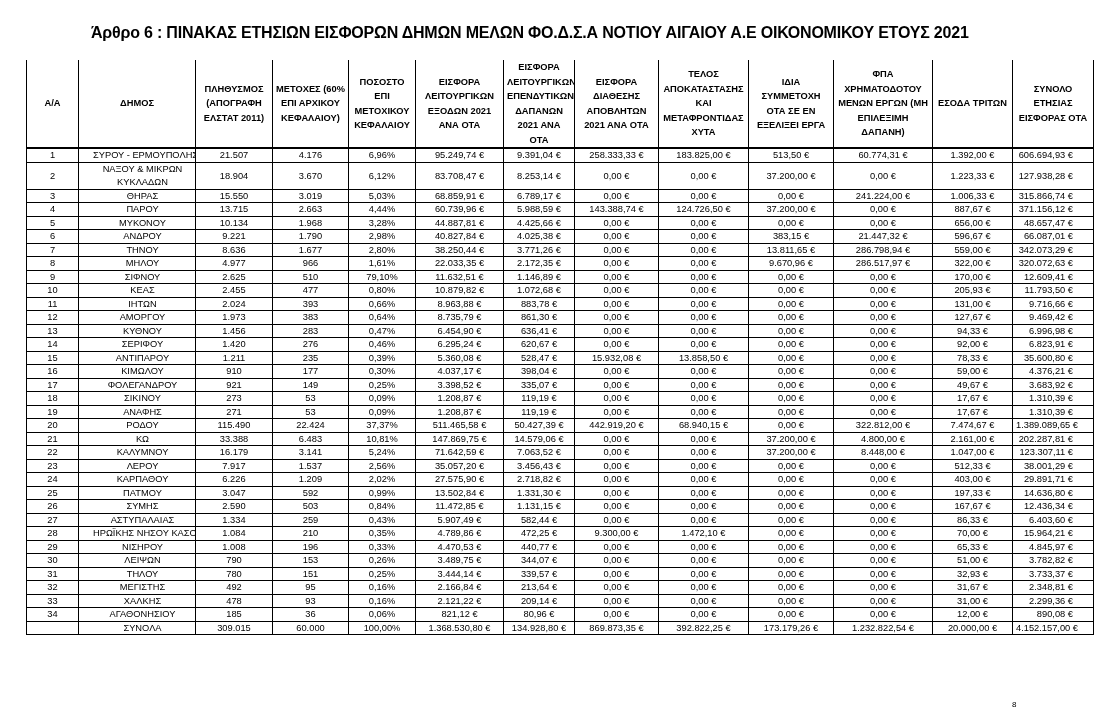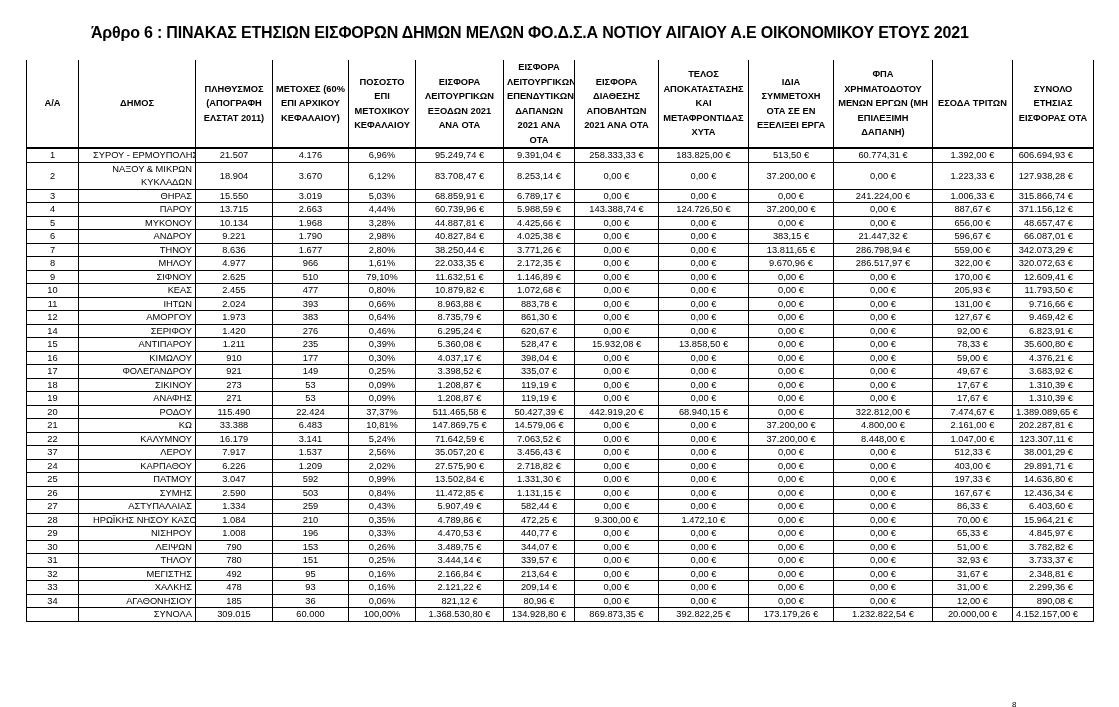--- a/index.html
+++ b/index.html
@@ -8,21 +8,21 @@
   .title { position: absolute; left: 91px; top: 24px; font-size: 16px; font-weight: bold;
            letter-spacing: -0.2px; white-space: nowrap; }
   table.grid { position: absolute; left: 26px; top: 60px; border-collapse: collapse;
                table-layout: fixed; width: 1067px; font-size: 9.3px; }
   table.grid th, table.grid td { border: 1px solid #000; padding: 0 3px; overflow: hidden;
                white-space: nowrap; line-height: 12px; }
   table.grid thead th { border-top: none; border-bottom: 2px solid #000; font-weight: bold;
                text-align: center; white-space: normal; line-height: 14.5px; height: 79px;
                vertical-align: middle; font-size: 9.3px; }
   table.grid tbody td { height: 12.5px; text-align: center; }
-  table.grid tbody td.name { text-align: right; padding-left: 14px; }
+  table.grid tbody td.name { text-align: center; padding-left: 14px; }
   table.grid tbody tr.tall td { height: 26px; }
   table.grid tbody tr.tall td.name { white-space: normal; line-height: 13px; }
   table.grid tbody td.last { text-align: right; padding-right: 20px; }
   .page-num { position: absolute; left: 1012px; top: 700px; font-size: 8px; }
 </style>
 </head>
 <body>
 
 <div class="title">Άρθρο 6 : ΠΙΝΑΚΑΣ ΕΤΗΣΙΩΝ ΕΙΣΦΟΡΩΝ ΔΗΜΩΝ ΜΕΛΩΝ ΦΟ.Δ.Σ.Α ΝΟΤΙΟΥ ΑΙΓΑΙΟΥ Α.Ε ΟΙΚΟΝΟΜΙΚΟΥ ΕΤΟΥΣ 2021</div>
 
@@ -234,20 +234,35 @@
         <td>8.735,79 €</td>
         <td>861,30 €</td>
         <td>0,00 €</td>
         <td>0,00 €</td>
         <td>0,00 €</td>
         <td>0,00 €</td>
         <td>127,67 €</td>
         <td class="last">9.469,42 €</td>
       </tr>
       <tr>
+        <td>13</td>
+        <td class="name">ΚΥΘΝΟΥ</td>
+        <td>1.456</td>
+        <td>283</td>
+        <td>0,47%</td>
+        <td>6.454,90 €</td>
+        <td>636,41 €</td>
+        <td>0,00 €</td>
+        <td>0,00 €</td>
+        <td>0,00 €</td>
+        <td>0,00 €</td>
+        <td>94,33 €</td>
+        <td class="last">6.996,98 €</td>
+      </tr>
+      <tr>
         <td>14</td>
         <td class="name">ΣΕΡΙΦΟΥ</td>
         <td>1.420</td>
         <td>276</td>
         <td>0,46%</td>
         <td>6.295,24 €</td>
         <td>620,67 €</td>
         <td>0,00 €</td>
         <td>0,00 €</td>
         <td>0,00 €</td>
@@ -369,21 +384,21 @@
         <td>71.642,59 €</td>
         <td>7.063,52 €</td>
         <td>0,00 €</td>
         <td>0,00 €</td>
         <td>37.200,00 €</td>
         <td>8.448,00 €</td>
         <td>1.047,00 €</td>
         <td class="last">123.307,11 €</td>
       </tr>
       <tr>
-        <td>37</td>
+        <td>23</td>
         <td class="name">ΛΕΡΟΥ</td>
         <td>7.917</td>
         <td>1.537</td>
         <td>2,56%</td>
         <td>35.057,20 €</td>
         <td>3.456,43 €</td>
         <td>0,00 €</td>
         <td>0,00 €</td>
         <td>0,00 €</td>
         <td>0,00 €</td>

